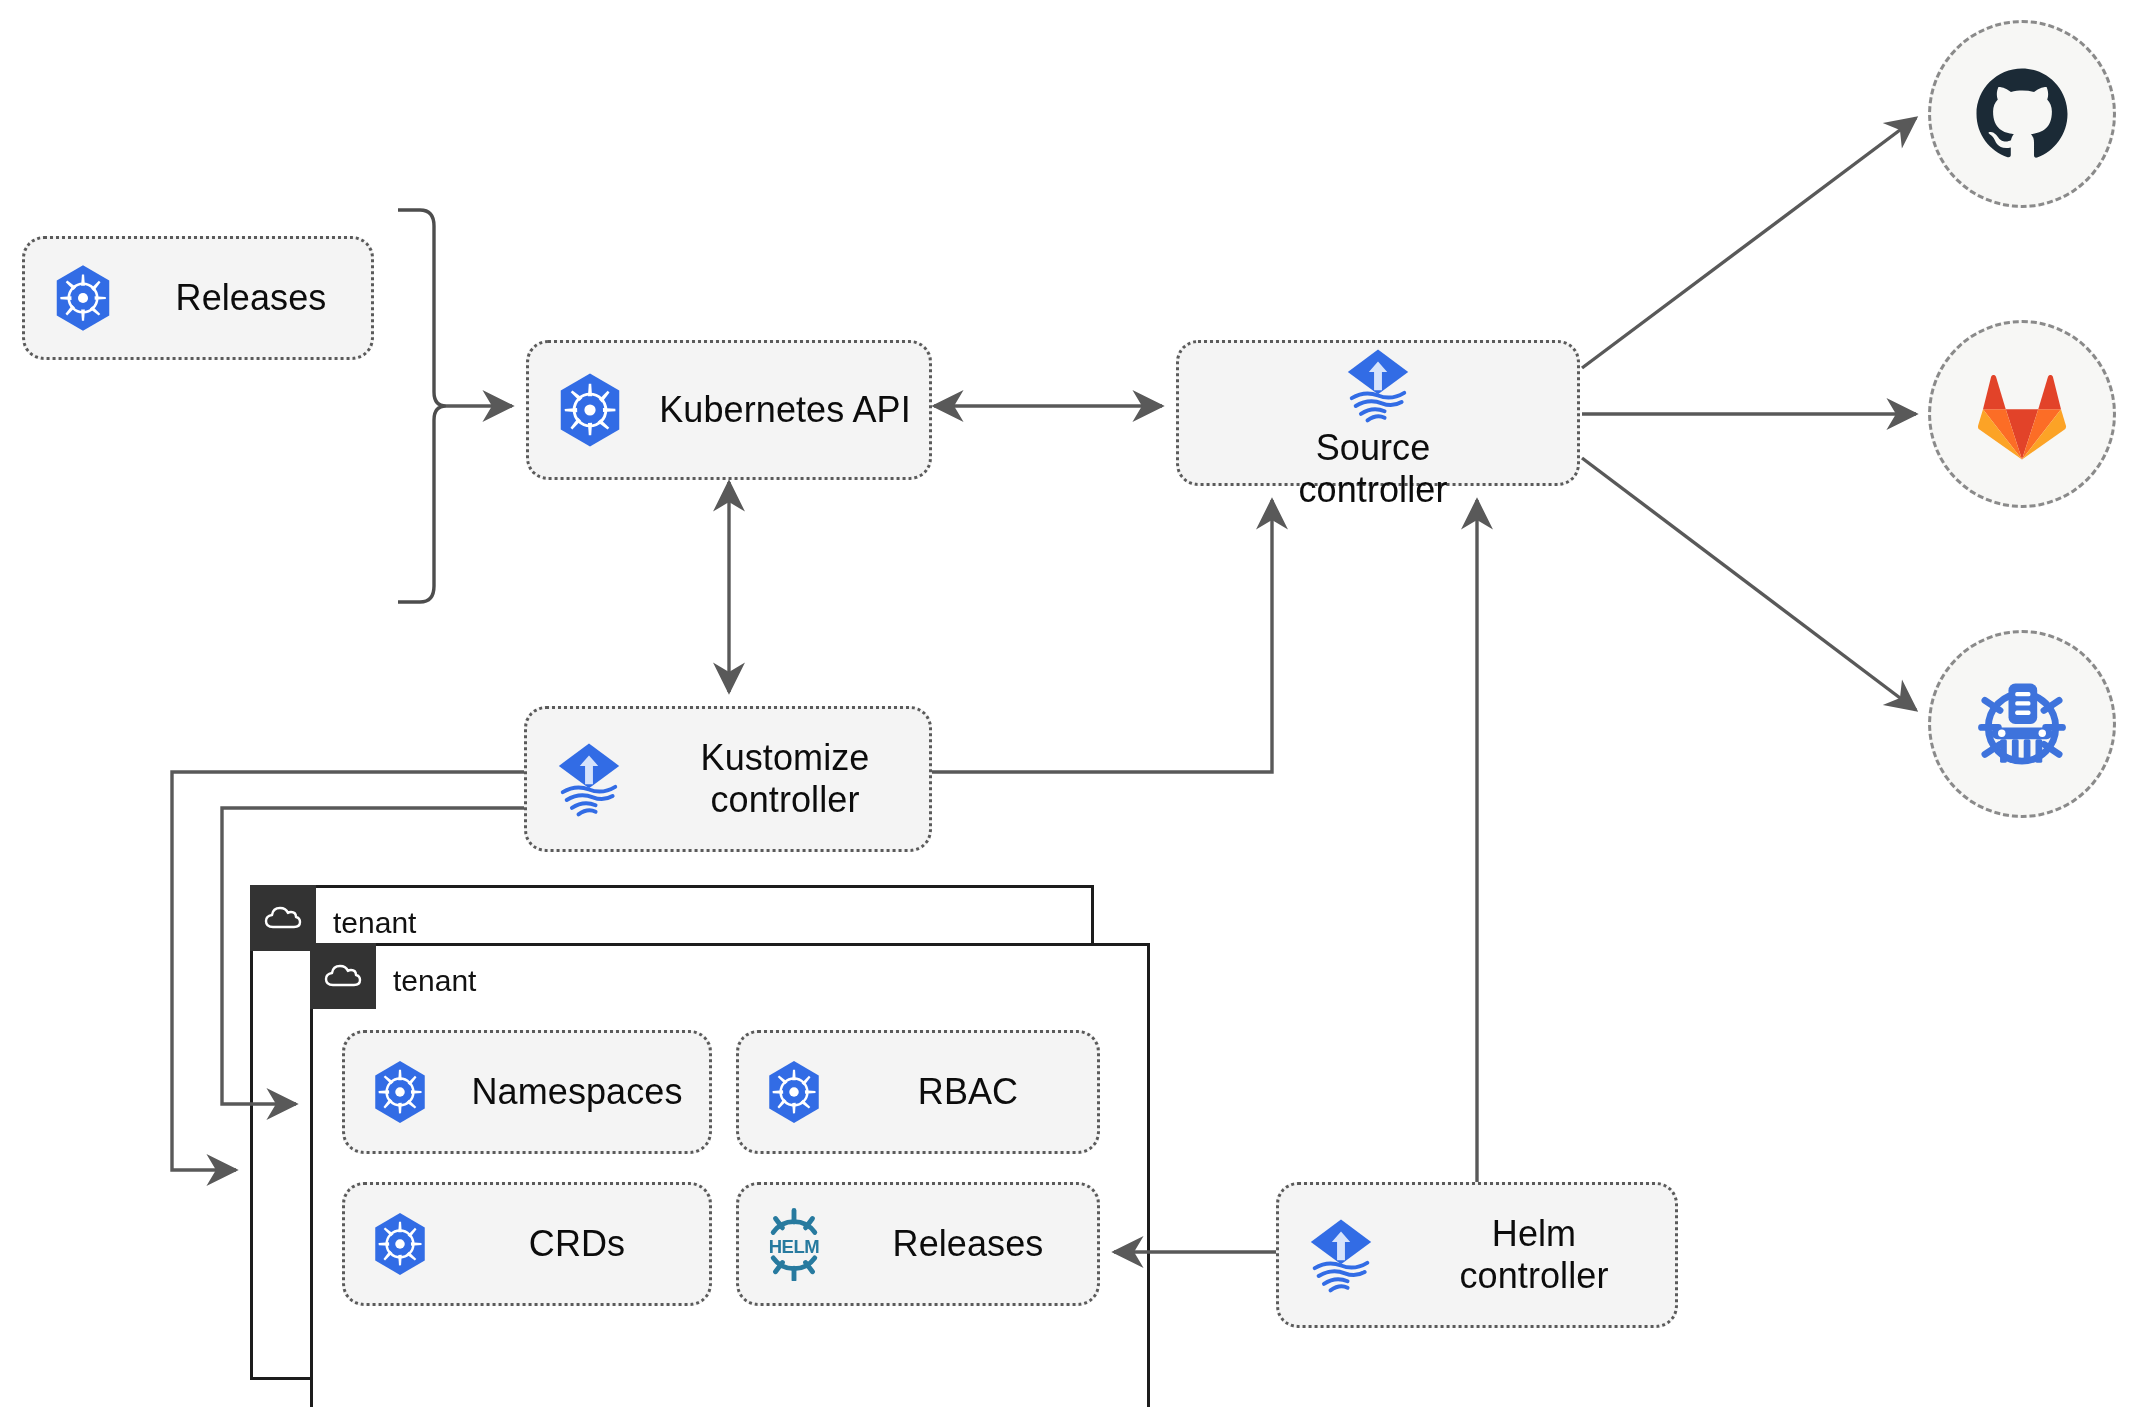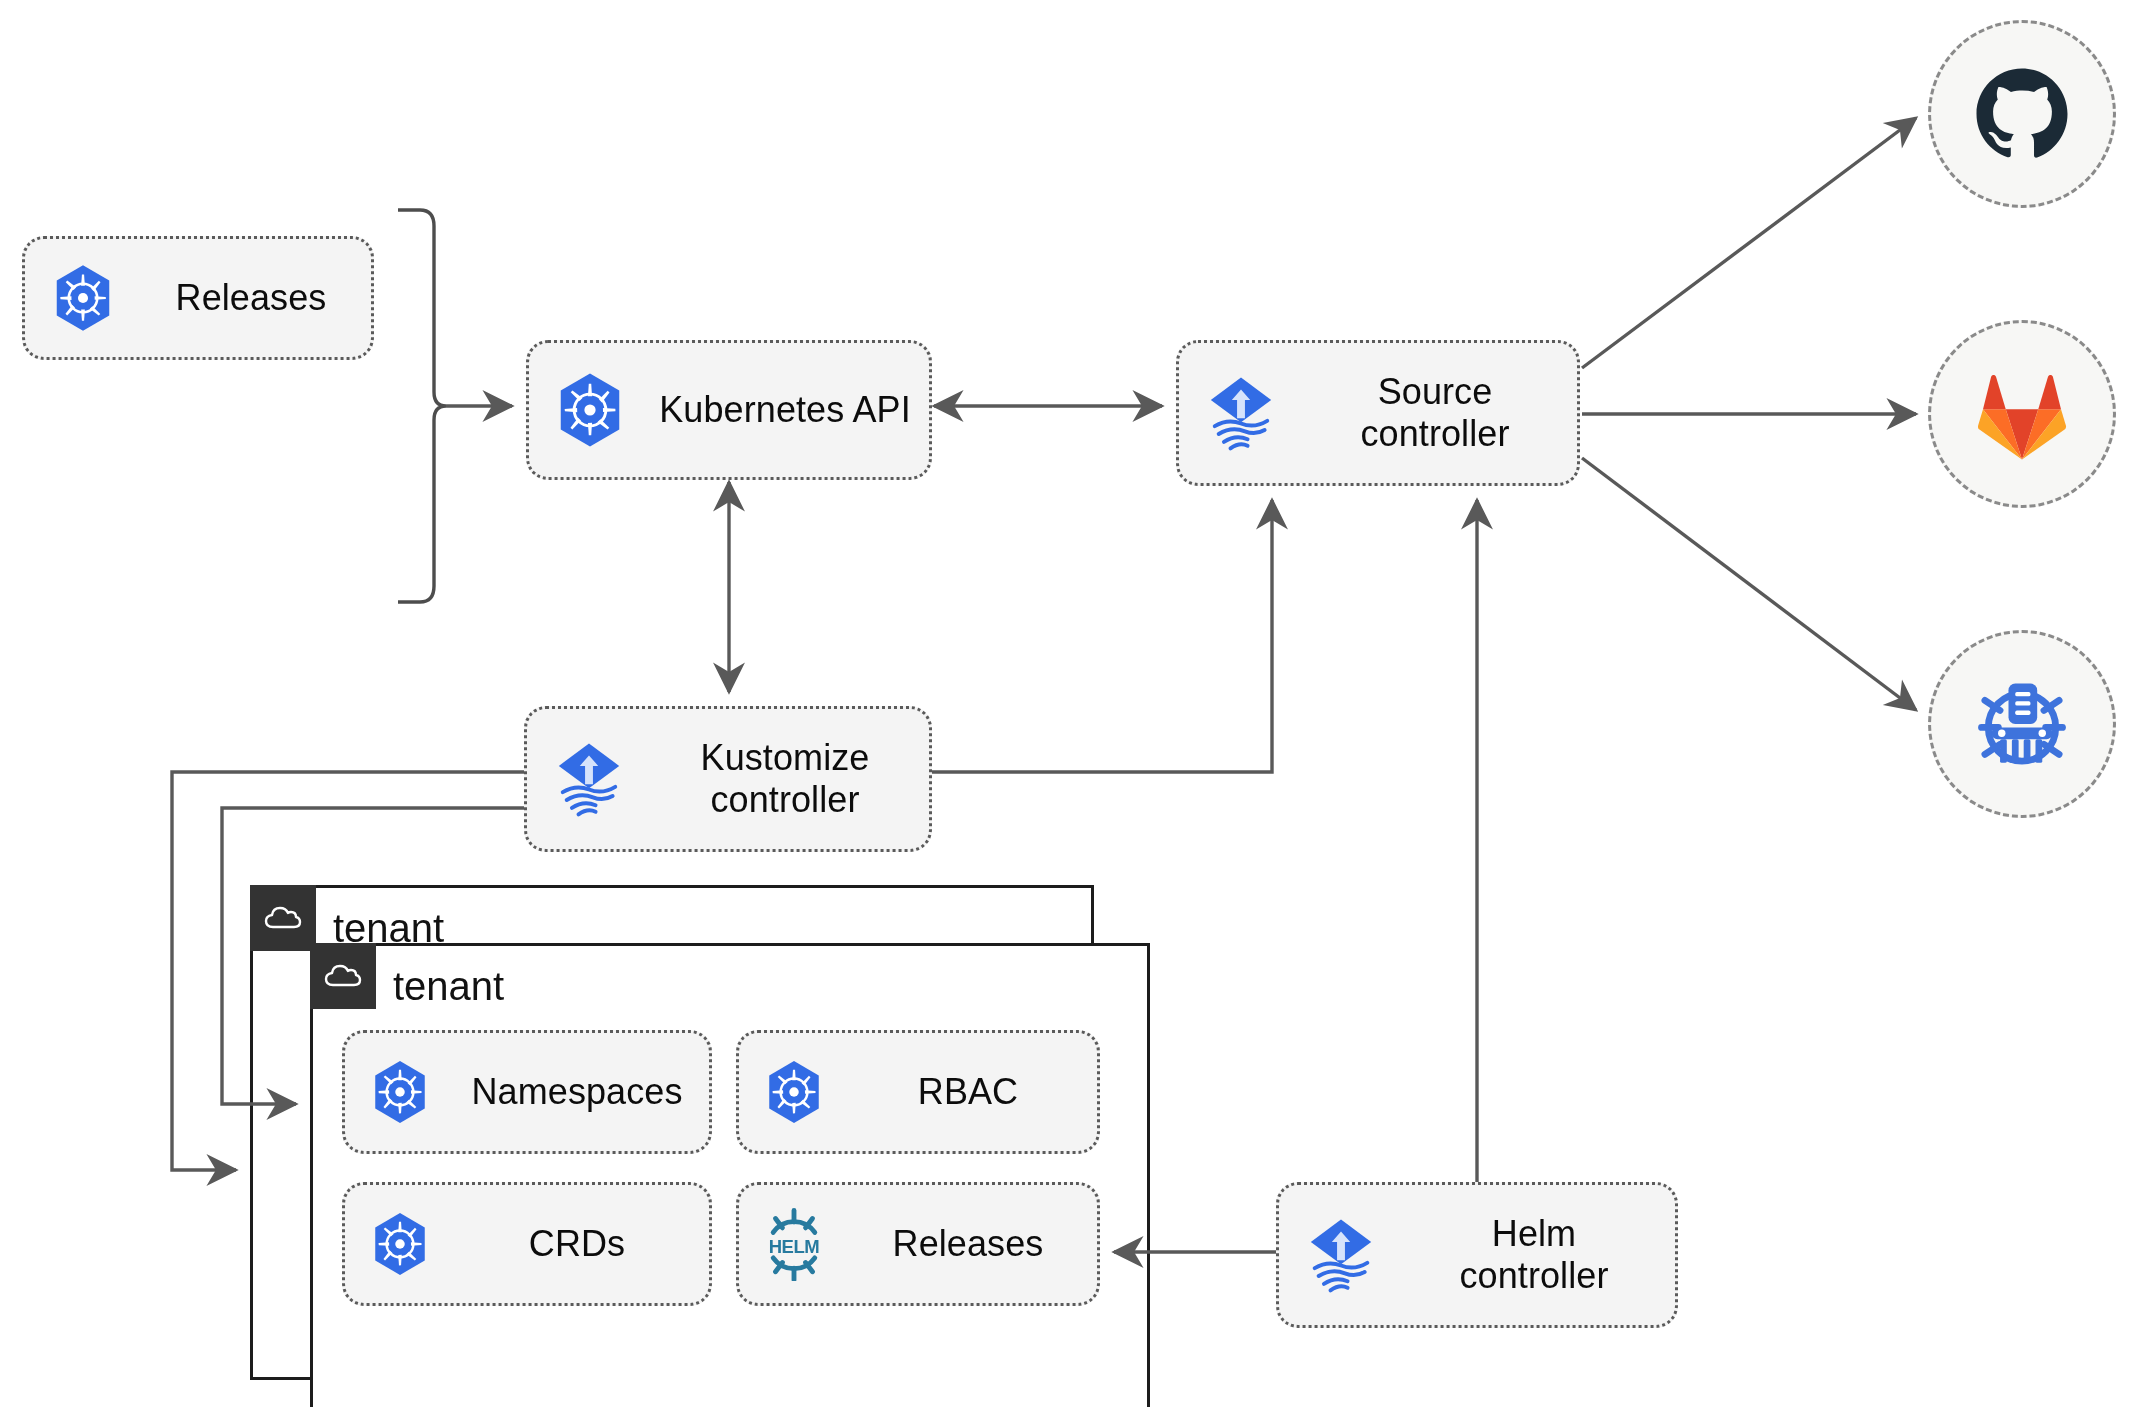--- a/index.html
+++ b/index.html
@@ -36,21 +36,21 @@
     position:absolute;background:#ffffff;
     border:3px solid #1c1c1c;box-sizing:border-box;z-index:4;
   }
   .tenant .tab{
     position:absolute;left:-3px;top:-3px;
     width:66px;height:66px;background:#333333;
     display:flex;align-items:center;justify-content:center;
   }
   .tenant .tname{
     position:absolute;left:80px;top:18px;
-    font-size:40px;color:#121212;
+    font-size:30px;color:#121212;
   }
 
   
   #links{position:absolute;left:0;top:0;width:2144px;height:1407px;z-index:9;pointer-events:none;}
   #links .ln{fill:none;stroke:#595959;stroke-width:3.4;}
   #bracketlayer{position:absolute;left:0;top:0;width:2144px;height:1407px;z-index:3;pointer-events:none;}
   #bracketlayer path{fill:none;stroke:#4d4d4d;stroke-width:3.4;}
 </style>
 </head>
 <body>
@@ -97,21 +97,21 @@
             <path d="M17.5 47.9l-1.5-1.4 6.2-8.2 2.4 2.4z"></path>
           <path d="M11.4 33.1l-.2-2 10.2-.7.1 3.4z"></path>
             <path d="M16.2 17.5l1.4-1.5 8.2 6.2-2.4 2.4z"></path>
           <circle cx="32" cy="32" r="13" fill="none" stroke="#ffffff" stroke-width="2.4"></circle>
         </g>
       </svg>
     </span>
     <span class="lbl">Kubernetes API</span>
   </div>
 
-  <div class="node" style="left:1176px;top:340px;width:404px;height:146px;">
+  <div class="node" style="left:1176px;top:340px;width:404px;height:146px;flex-direction:column;">
     <span class="ico" style="width:124px;">
       <svg width="84" height="84" viewBox="0 0 64 64" aria-hidden="true">
         <polygon points="32,5 55,22 32,39 9,22" fill="#326CE5"></polygon>
         <path d="M32 14 l7 8 h-4 v14 h-6 V22 h-4 z" fill="#d6e3fb"></path>
         <g stroke="#326CE5" stroke-width="3" fill="none" stroke-linecap="round">
           <path d="M12 42 q10 -6 20 -2 q10 4 20 -2"></path>
           <path d="M15 48 q10 -6 20 -2 q8 3 15 -1"></path>
           <path d="M19 54 q9 -6 18 -2"></path>
           <path d="M24 59 q7 -5 13 -2"></path>
         </g>

